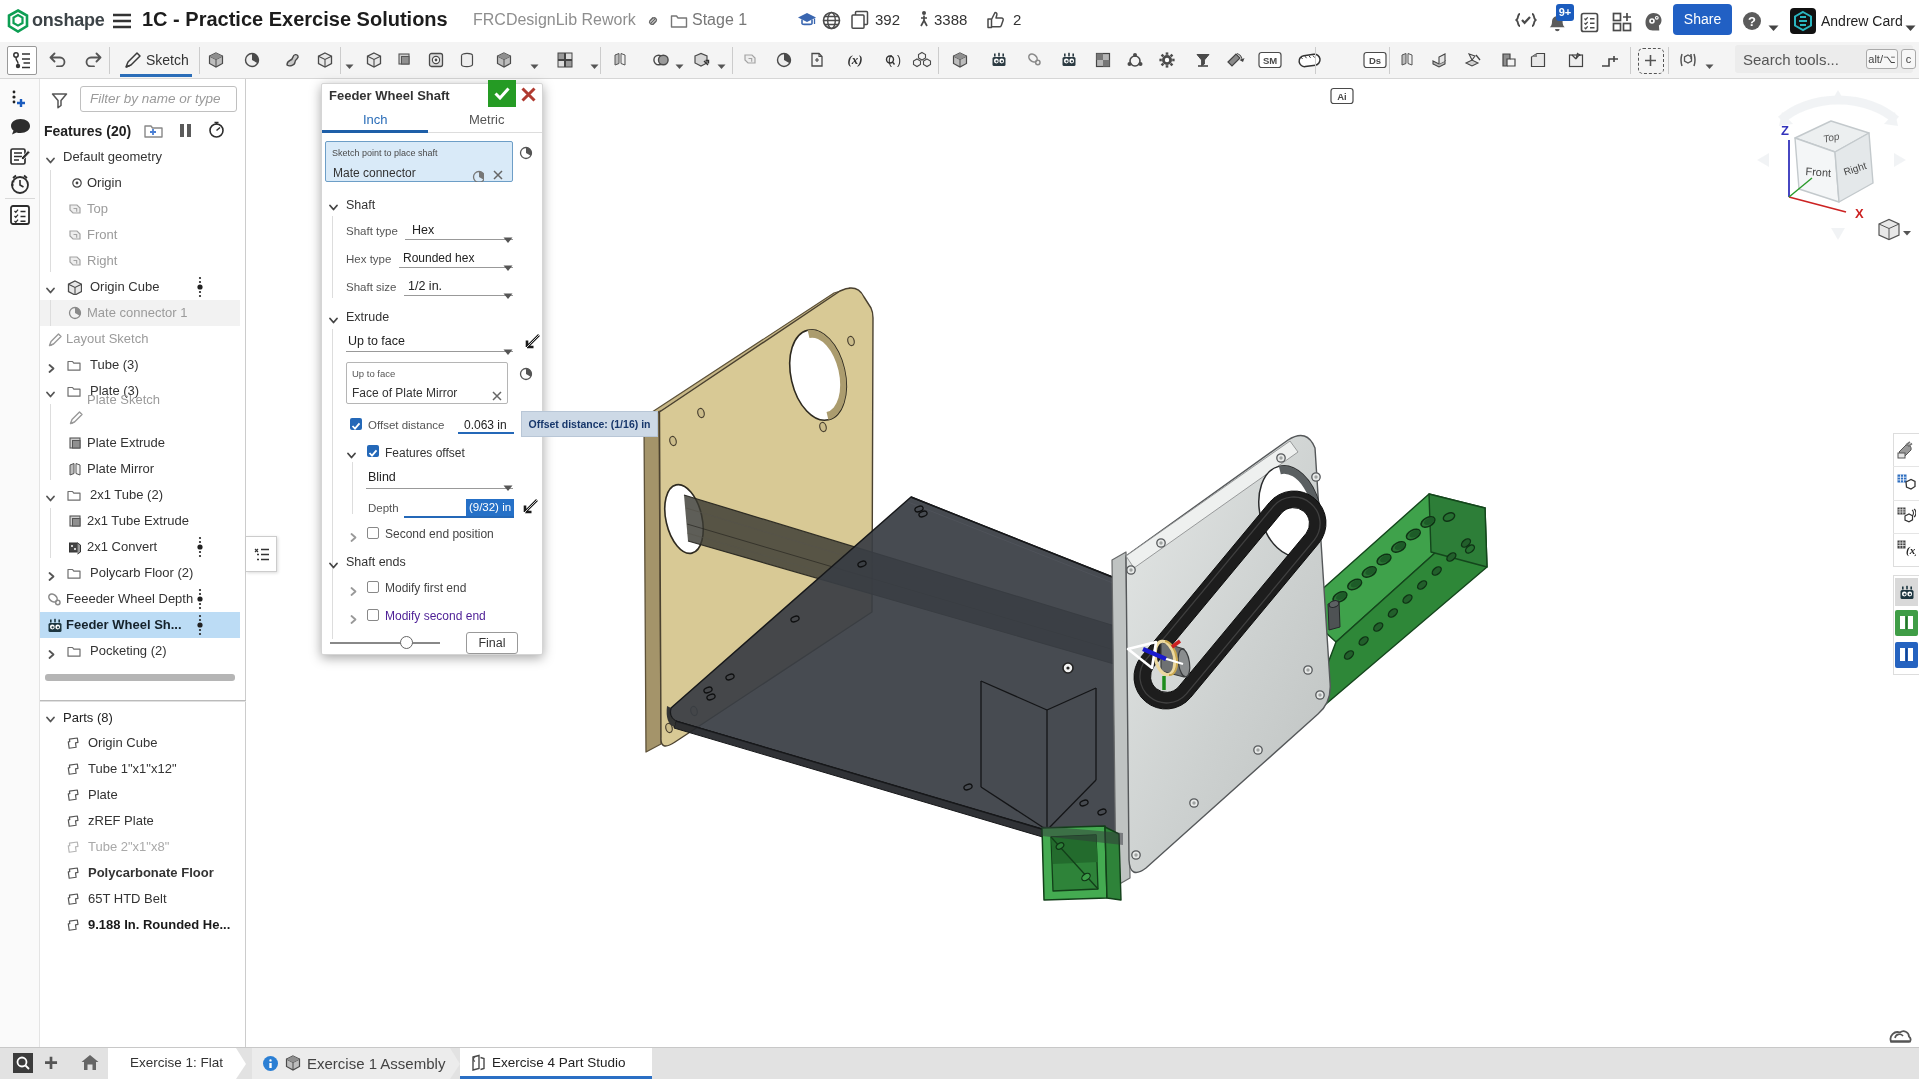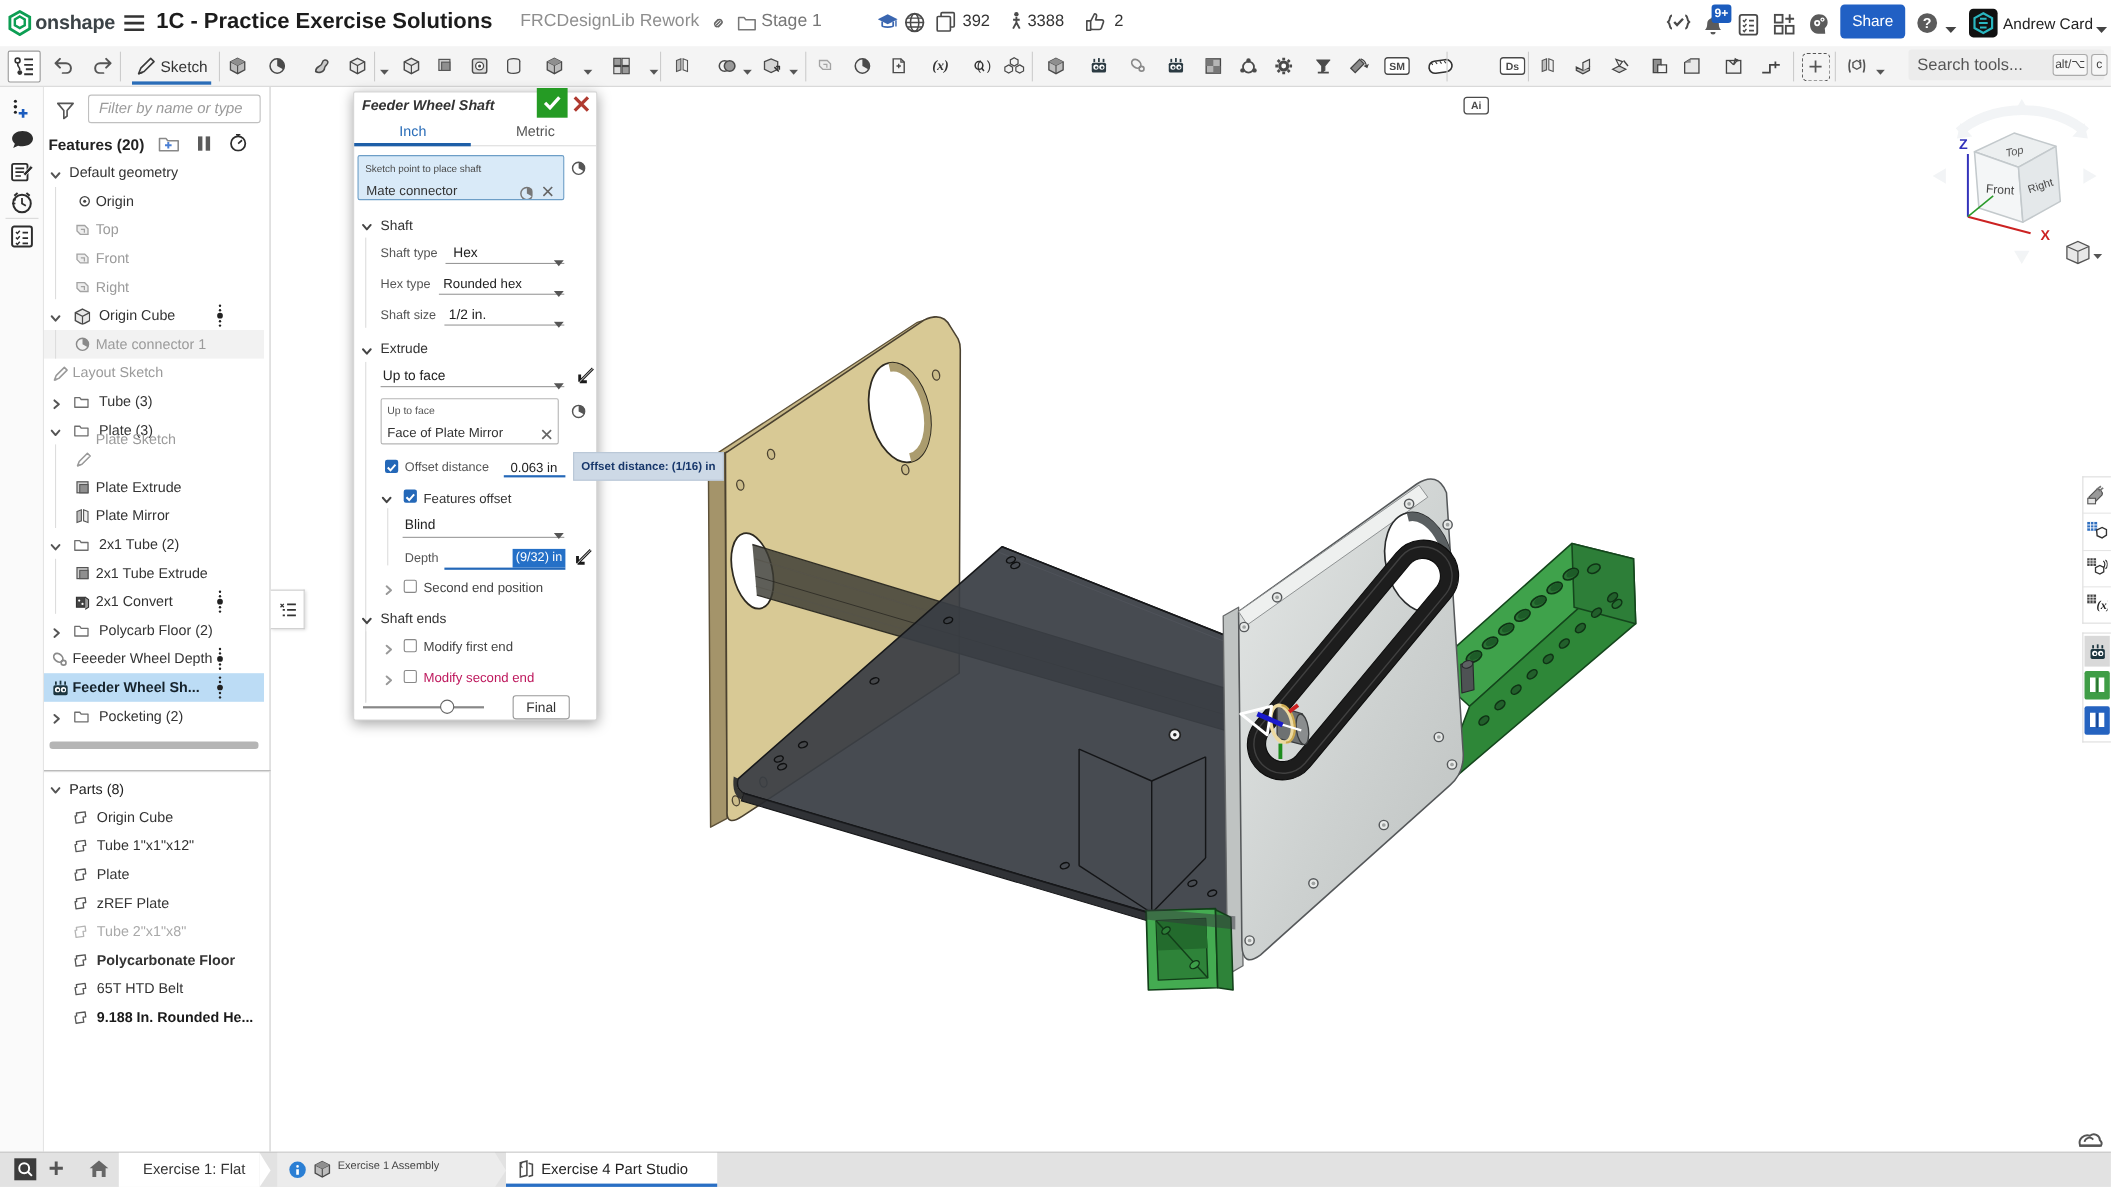--- a/index.html
+++ b/index.html
@@ -572,21 +572,21 @@
       <path d="M4 3.5 L12 3.5 L12 8 L9.5 8 L9.5 12.5 L2.5 12.5 L2.5 6 L4 6 Z" fill="none" stroke="#555" stroke-width="1.2" stroke-linejoin="round" transform="rotate(-8 8 8)"></path>
     </svg></div>
 <div style="position:absolute;left:88px;top:917px;font-size:13px;color:#1a1a1a;font-weight:bold;white-space:nowrap;">9.188 In. Rounded He...</div>
 <div style="position:absolute;left:246px;top:536px;width:31px;height:36px;background:#fff;border:1px solid #ccc;border-left:none;box-shadow:1px 1px 3px rgba(0,0,0,0.15);">
     <div style="position:absolute;left:6px;top:8px;"><svg width="19" height="19" viewBox="0 0 19 19" style="">
         <path d="M3 4 l3 3 M3 7 l3 -3" stroke="#333" stroke-width="1.2"></path>
         <path d="M9 4.5 h8 M9 9.5 h8 M9 14.5 h8 M5 9.5 h2 M5 14.5 h2" stroke="#333" stroke-width="1.6"></path>
       </svg></div>
   </div>
 <div style="position:absolute;left:321px;top:83px;width:222px;height:572px;background:#fff;border-radius:2px;box-shadow:0 3px 12px rgba(0,0,0,0.35);border:1px solid #d5d5d5;"></div>
-<div style="position:absolute;left:329px;top:88px;font-size:13px;font-weight:bold;color:#333;font-style:italic;">Feeder Wheel Shaft</div>
+<div style="position:absolute;left:329px;top:88px;font-size:13px;font-weight:bold;color:#333;">Feeder Wheel Shaft</div>
 <div style="position:absolute;left:488px;top:80px;width:28px;height:27px;background:#259b24;display:flex;align-items:center;justify-content:center;">
     <svg width="16" height="13" viewBox="0 0 16 13" style="">
       <path d="M1.5 6.5 L6 11 L14.5 1.5" fill="none" stroke="#fff" stroke-width="3"></path>
     </svg>
   </div>
 <div style="position:absolute;left:520px;top:86px;"><svg width="17" height="17" viewBox="0 0 17 17" style="">
       <path d="M2.5 2.5 L14.5 14.5 M14.5 2.5 L2.5 14.5" stroke="#b03a30" stroke-width="3"></path>
     </svg></div>
 <div style="position:absolute;left:322px;top:107px;width:220px;height:26px;border-bottom:1px solid #ddd;"></div>
 <div style="position:absolute;left:363px;top:112px;font-size:13px;color:#2a6db8;">Inch</div>
@@ -691,21 +691,21 @@
 <div style="position:absolute;left:332px;top:574px;width:1px;height:64px;background:#ddd;"></div>
 <div style="position:absolute;left:348px;top:583px;"><svg width="11" height="11" viewBox="0 0 11 11" style="">
       <path d="M3.5 2 L7.5 5.5 L3.5 9" fill="none" stroke="#999" stroke-width="1.8" stroke-linecap="round" stroke-linejoin="round"></path>
     </svg></div>
 <div style="position:absolute;left:367px;top:581px;width:12px;height:12px;background:#fff;border:1px solid #888;border-radius:2px;"></div>
 <div style="position:absolute;left:385px;top:581px;font-size:12px;color:#444;white-space:nowrap;">Modify first end</div>
 <div style="position:absolute;left:348px;top:611px;"><svg width="11" height="11" viewBox="0 0 11 11" style="">
       <path d="M3.5 2 L7.5 5.5 L3.5 9" fill="none" stroke="#999" stroke-width="1.8" stroke-linecap="round" stroke-linejoin="round"></path>
     </svg></div>
 <div style="position:absolute;left:367px;top:609px;width:12px;height:12px;background:#fff;border:1px solid #888;border-radius:2px;"></div>
-<div style="position:absolute;left:385px;top:609px;font-size:12px;color:#be185d;white-space:nowrap;">Modify second end</div>
+<div style="position:absolute;left:385px;top:609px;font-size:12px;color:#4c1d95;white-space:nowrap;">Modify second end</div>
 <div style="position:absolute;left:330px;top:642px;width:110px;height:2px;background:#888;"></div>
 <div style="position:absolute;left:400px;top:636px;width:13px;height:13px;background:#fff;border:1.5px solid #666;border-radius:50%;"></div>
 <div style="position:absolute;left:466px;top:632px;width:52px;height:22px;border:1px solid #999;border-radius:3px;background:#fff;font-size:12.5px;color:#333;text-align:center;line-height:20px;">Final</div>
 <div style="position:absolute;left:521px;top:411px;width:137px;height:26px;background:#cdd9e6;border:1px solid #b8c6d6;font-size:10.5px;font-weight:bold;color:#17376b;line-height:24px;text-align:center;white-space:nowrap;z-index:60;">Offset distance: (1/16) in</div>
 <svg width="1674" height="968" viewBox="245 79 1674 968" style="position:absolute;left:245px;top:79px">
     <defs>
       <linearGradient id="plategrad" x1="0" y1="0" x2="1" y2="1">
         <stop offset="0" stop-color="#e4e7e6"></stop>
         <stop offset="0.55" stop-color="#cdd1d0"></stop>
         <stop offset="1" stop-color="#bdc1c0"></stop>
@@ -924,19 +924,19 @@
 <div style="position:absolute;left:450px;top:1048px;width:0;height:0;border-top:16px solid transparent;border-bottom:15px solid transparent;border-left:10px solid #ececec;"></div>
 <div style="position:absolute;left:262px;top:1055px;"><svg width="17" height="17" viewBox="0 0 17 17" style="">
       <circle cx="8.5" cy="8.5" r="7.5" fill="#2b7fd4"></circle>
       <path d="M8.5 4.2 a1.2 1.2 0 0 1 0 2.4 a1.2 1.2 0 0 1 0 -2.4 M7.3 8 h2.4 v5 h-2.4 Z" fill="#fff"></path>
     </svg></div>
 <div style="position:absolute;left:284px;top:1054px;"><svg width="18" height="18" viewBox="0 0 18 18" style="">
       <path d="M9 2 L15.5 5.2 L15.5 12.5 L9 16 L2.5 12.5 L2.5 5.2 Z" fill="#bdbdbd" stroke="#4a4a4a" stroke-width="1.2"></path>
       <path d="M2.5 5.2 L9 8.5 L15.5 5.2 M9 8.5 L9 16" stroke="#4a4a4a" stroke-width="1" fill="none"></path>
       <path d="M9 2 L15.5 5.2 L9 8.5 L2.5 5.2 Z" fill="#8f8f8f"></path>
     </svg></div>
-<div style="position:absolute;left:307px;top:1055px;font-size:10px;color:#444;white-space:nowrap;">Exercise 1 Assembly</div>
+<div style="position:absolute;left:307px;top:1055px;font-size:15px;color:#444;white-space:nowrap;">Exercise 1 Assembly</div>
 <div style="position:absolute;left:460px;top:1048px;width:192px;height:31px;background:#fff;border-bottom:3px solid #2a6fc4;"></div>
 <div style="position:absolute;left:468px;top:1053px;"><svg width="20" height="20" viewBox="0 0 20 20" style="">
       <path d="M5 4 l6 -1.5 v13 l-6 1.5 Z" fill="#fff" stroke="#4a4a4a" stroke-width="1.4"></path>
       <path d="M12.5 4.5 l3.5 1 v10 l-3.5 1" fill="none" stroke="#4a4a4a" stroke-width="1.4"></path>
       <path d="M7 3.5 c-2 1.5 -2 4 0 5" fill="none" stroke="#4a4a4a" stroke-width="1.1"></path>
     </svg></div>
 <div style="position:absolute;left:492px;top:1055px;font-size:13.5px;color:#222;white-space:nowrap;">Exercise 4 Part Studio</div>
 </body></html>

